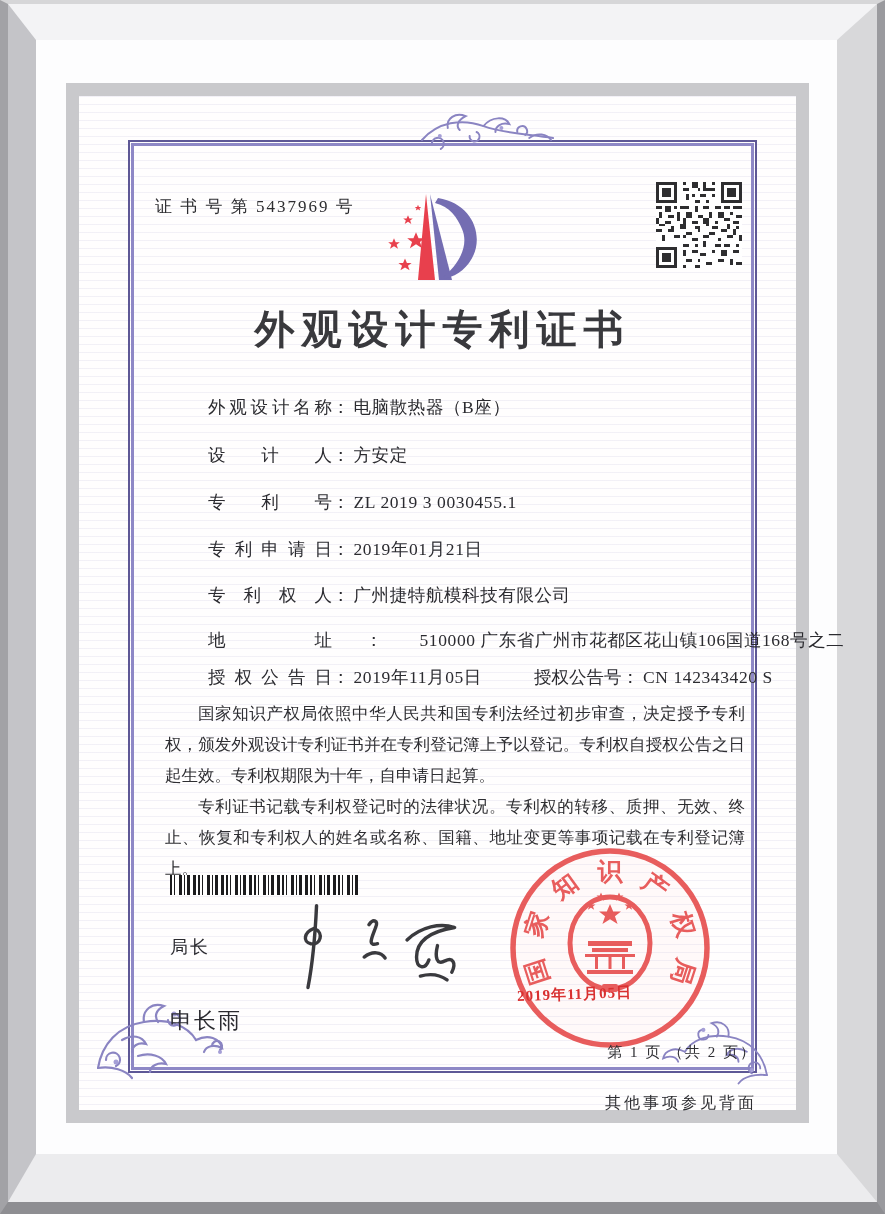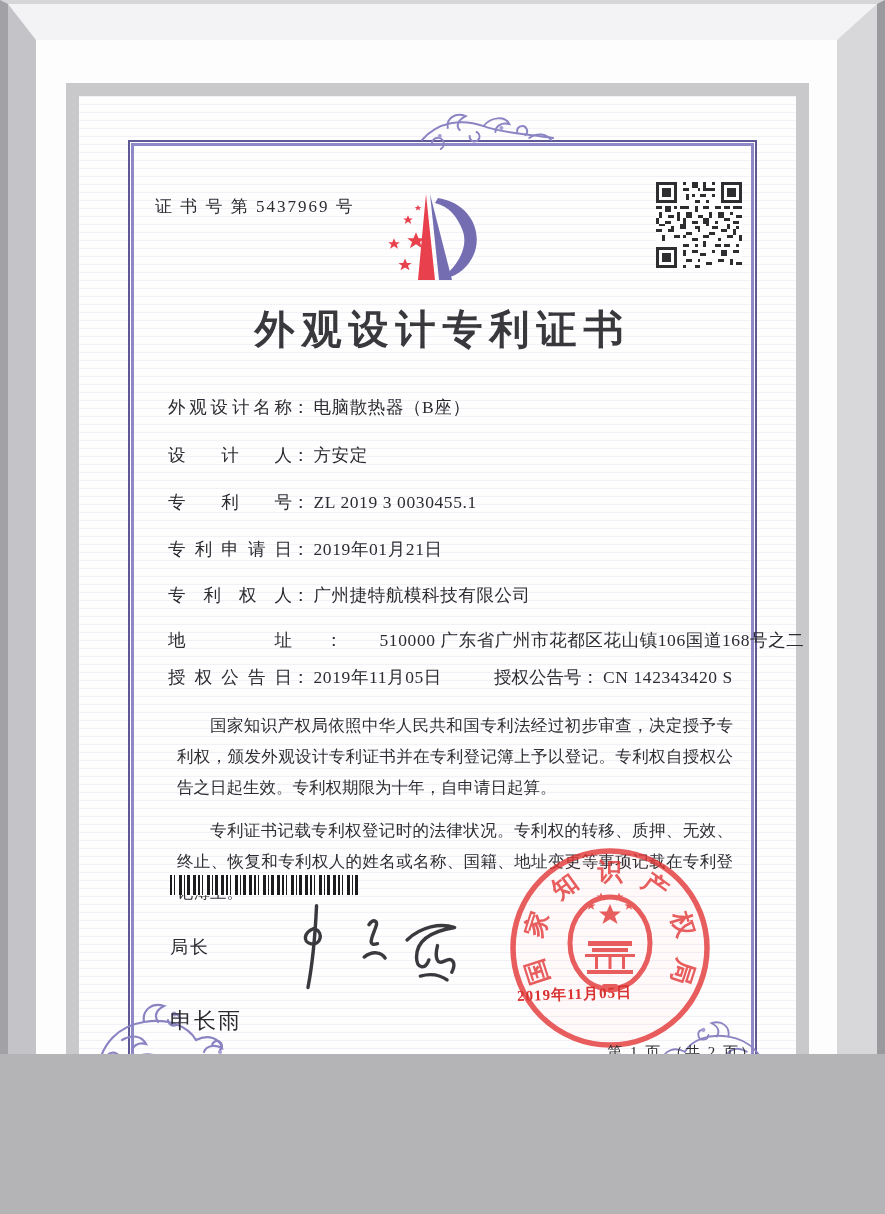--- a/index.html
+++ b/index.html
@@ -1,41 +1,41 @@
 <!DOCTYPE html>
 <html><head>
 <meta charset="utf-8">
 <style>
   html,body{margin:0;padding:0;background:#b4b4b6;}
   *{box-sizing:border-box;}
-  .stage{width:885px;height:1054px;position:relative;font-family:"Liberation Serif","DejaVu Serif",serif;}
+  .stage{width:885px;height:1214px;position:relative;font-family:"Liberation Serif","DejaVu Serif",serif;}
   
   .f1{width:885px;height:1214px;border-style:solid;border-width:4px 8px 12px 8px;
       border-color:#d6d6d8 #9a9a9e #8e8e92 #a2a2a6;background:#fff;}
   .f2{height:100%;border-style:solid;border-width:36px 40px 48px 28px;
       border-color:#f3f3f5 #d8d8da #ececee #c4c4c8;}
   .f3{height:100%;border-style:solid;border-width:43px 28px 31px 30px;border-color:#fdfdfe;}
   .f4{height:100%;border:13px solid #c9c9cc;}
   .paper{position:relative;height:100%;background:#fffefe;
       background-image:repeating-linear-gradient(180deg, rgba(128,122,184,0.10) 0px, rgba(128,122,184,0.10) 1px, rgba(255,255,255,0) 1px, rgba(255,255,255,0) 8px);}
   
   .cert-border{position:absolute;left:49px;top:44px;width:629px;height:933px;border:2px solid #5e5896;}
   .cert-border-inner{position:absolute;inset:1px;border:3px solid #8e88c6;}
   
   .abs{position:absolute;}
   .certno{left:76px;top:99px;font-size:17px;letter-spacing:2px;color:#2c2c30;}
   .title{left:49px;top:206px;width:629px;text-align:center;font-size:40px;font-weight:700;
          letter-spacing:7px;color:#39393d;}
   .row{left:89px;display:flex;align-items:baseline;font-size:17.5px;color:#2b2b30;white-space:nowrap;}
-  .lbl{display:inline-block;width:124px;text-align:justify;text-align-last:justify;}
+  .lbl{display:inline-block;width:124px;text-align:justify;text-align-last:justify;margin-left:40px;}
   .colon{margin:0 4px 0 0;}
   .val{letter-spacing:0.6px;}
   .grant2{margin-left:52px;display:flex;align-items:baseline;}
   .body-text{left:86px;top:602px;width:580px;font-size:16.5px;line-height:31px;color:#2e2e32;text-align:justify;}
-  .body-text p{margin:12px;text-indent:2em;}
+  .body-text p{margin:0;text-indent:2em;}
   .barcode{left:91px;top:779px;width:188px;height:20px;
      background:repeating-linear-gradient(90deg,#1c1c1e 0 2px,#fff 2px 4px,#1c1c1e 4px 5px,#fff 5px 9px,#1c1c1e 9px 12px,#fff 12px 14px,#1c1c1e 14px 15px,#fff 15px 17px,#1c1c1e 17px 20px,#fff 20px 23px,#1c1c1e 23px 26px,#fff 26px 28px);}
   .signer-title{left:91px;top:839px;font-size:18px;letter-spacing:2px;color:#2b2b30;}
   .signer-name{left:91px;top:910px;font-size:22px;letter-spacing:2px;color:#2b2b30;}
   .signature{left:196px;top:802px;}
   .seal{left:426px;top:747px;opacity:0.9;}
   .seal-date{left:438px;top:889px;font-size:15px;font-weight:600;color:#d93030;letter-spacing:1px;transform:rotate(-2deg);white-space:nowrap;}
   .page-footer{left:49px;top:947px;width:629px;text-align:right;font-size:15px;color:#2e2e32;letter-spacing:2px;}
   .back-note{left:49px;top:997px;width:629px;text-align:right;font-size:16px;color:#2e2e32;letter-spacing:3px;}
   .orn-top{left:339px;top:14px;}

